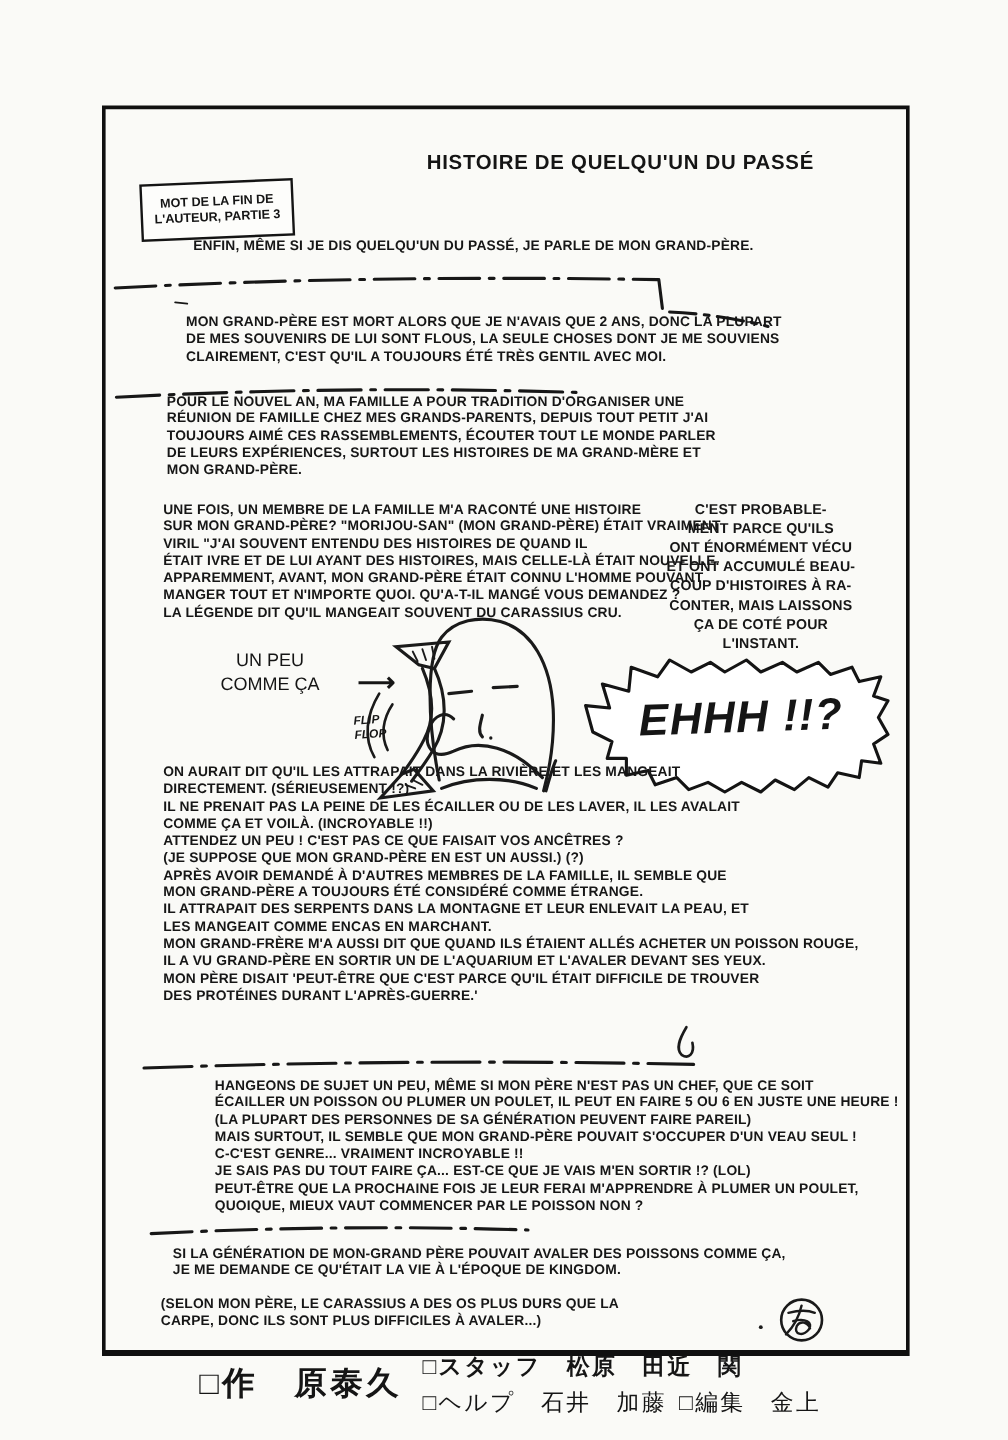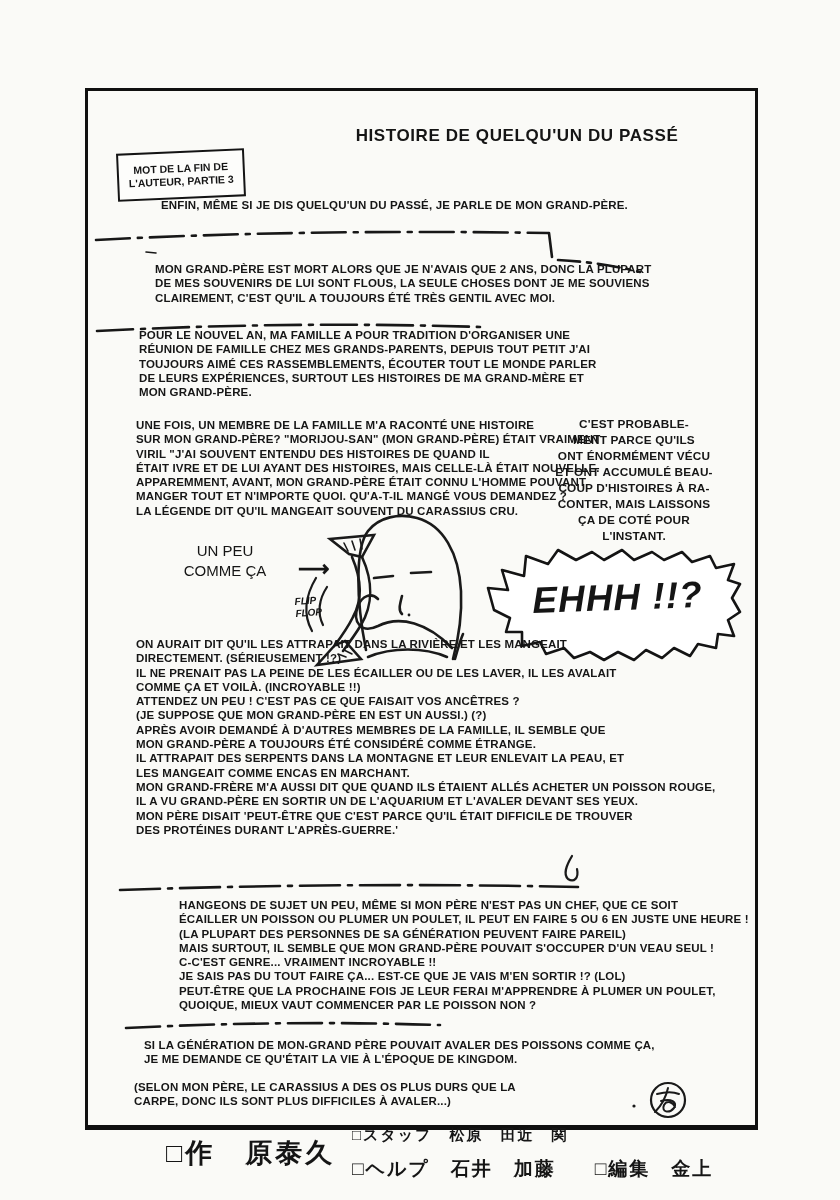--- a/index.html
+++ b/index.html
@@ -58,26 +58,26 @@
     left:505px;top:577px;width:225px;
     text-align:center;font-size:37px;font-weight:900;font-style:italic;
     letter-spacing:1px;transform:rotate(-2deg);
     white-space:nowrap;
   }
   .credit-author{
     left:166px;top:1135px;font-size:27px;font-weight:700;letter-spacing:3px;
     white-space:nowrap;
   }
   .credit-line1{
-    left:352px;top:1126px;font-size:15px;font-weight:900;letter-spacing:2px;
+    left:352px;top:1126px;font-size:19px;font-weight:900;letter-spacing:2px;
     white-space:nowrap;
   }
   .credit-line2{
-    left:352px;top:1156px;font-size:19px;font-weight:700;letter-spacing:2px;
-    white-space:nowrap;display:flex;gap:39px;
+    left:352px;top:1156px;font-size:19px;font-weight:400;letter-spacing:2px;
+    white-space:nowrap;display:flex;gap:10px;
   }
   svg{position:absolute;left:0;top:0;}
   svg *{vector-effect:non-scaling-stroke;}
 </style>
 </head>
 <body>
 
 <div class="abs page-frame"></div>
 
 <svg width="840" height="1200" viewBox="0 0 840 1200" fill="none">

